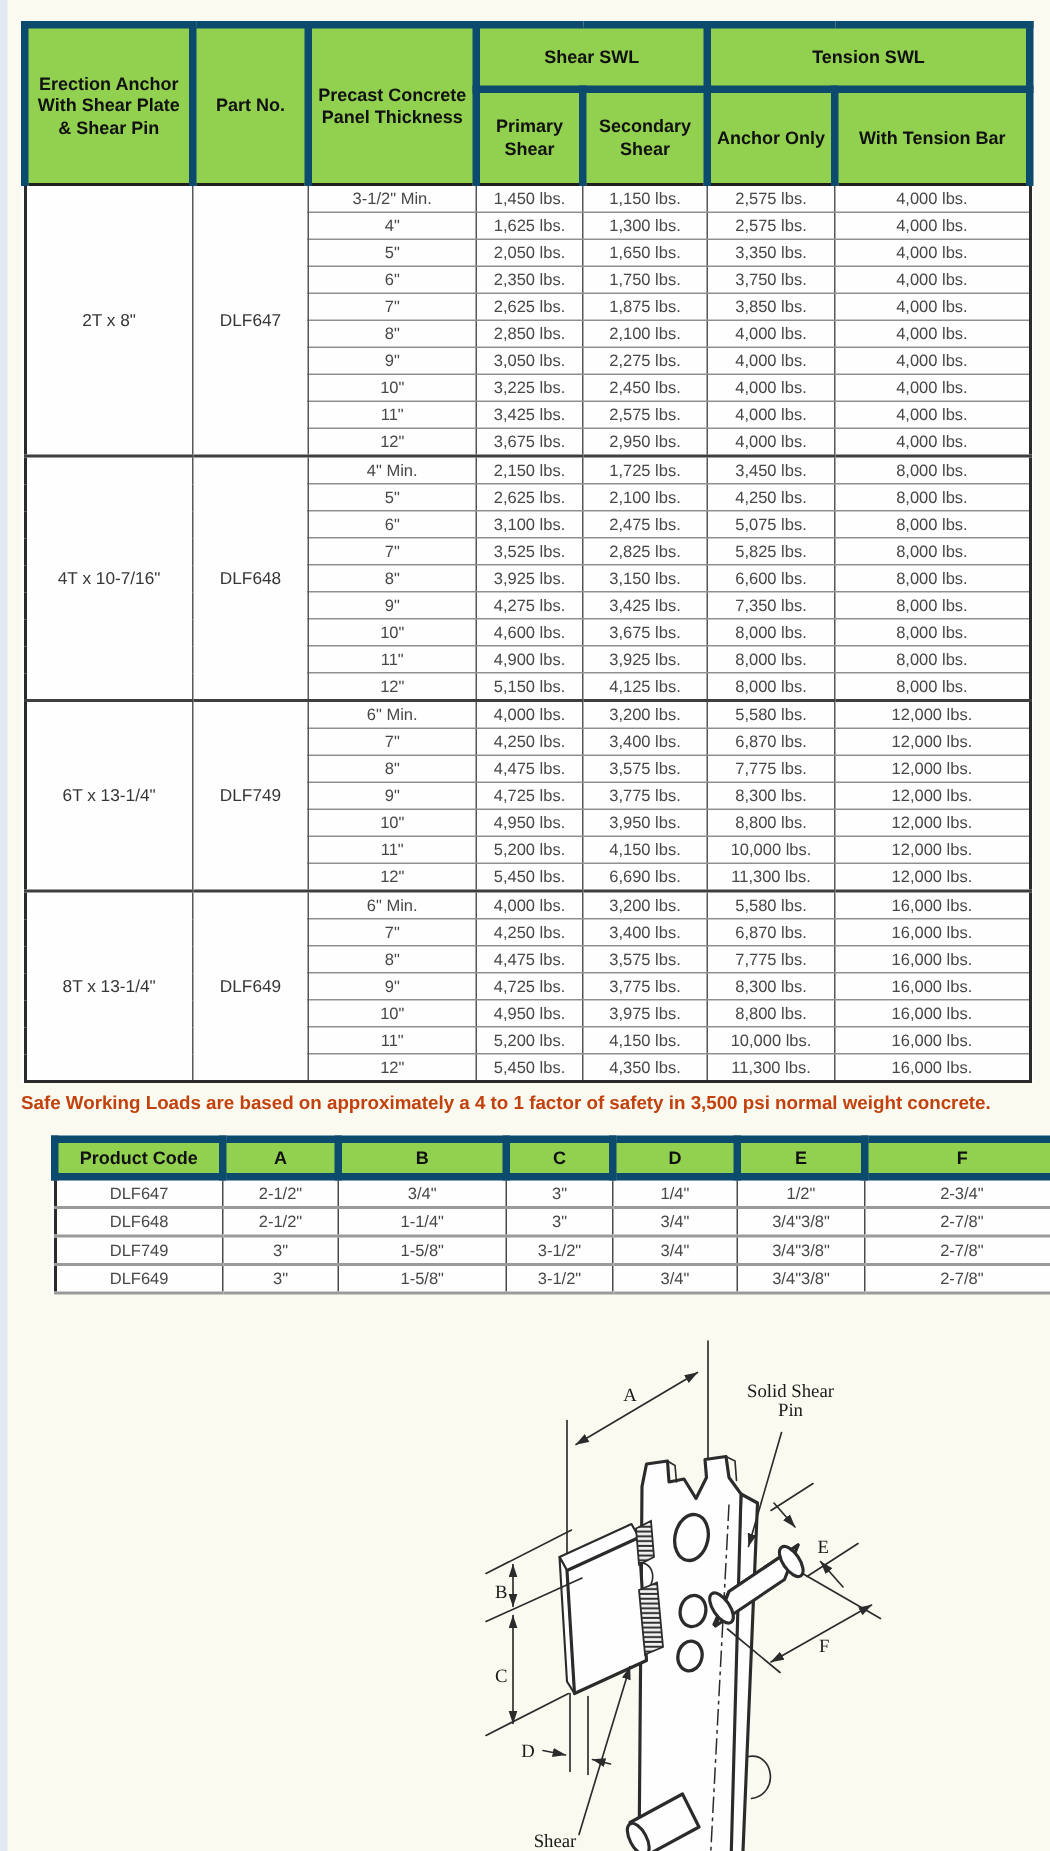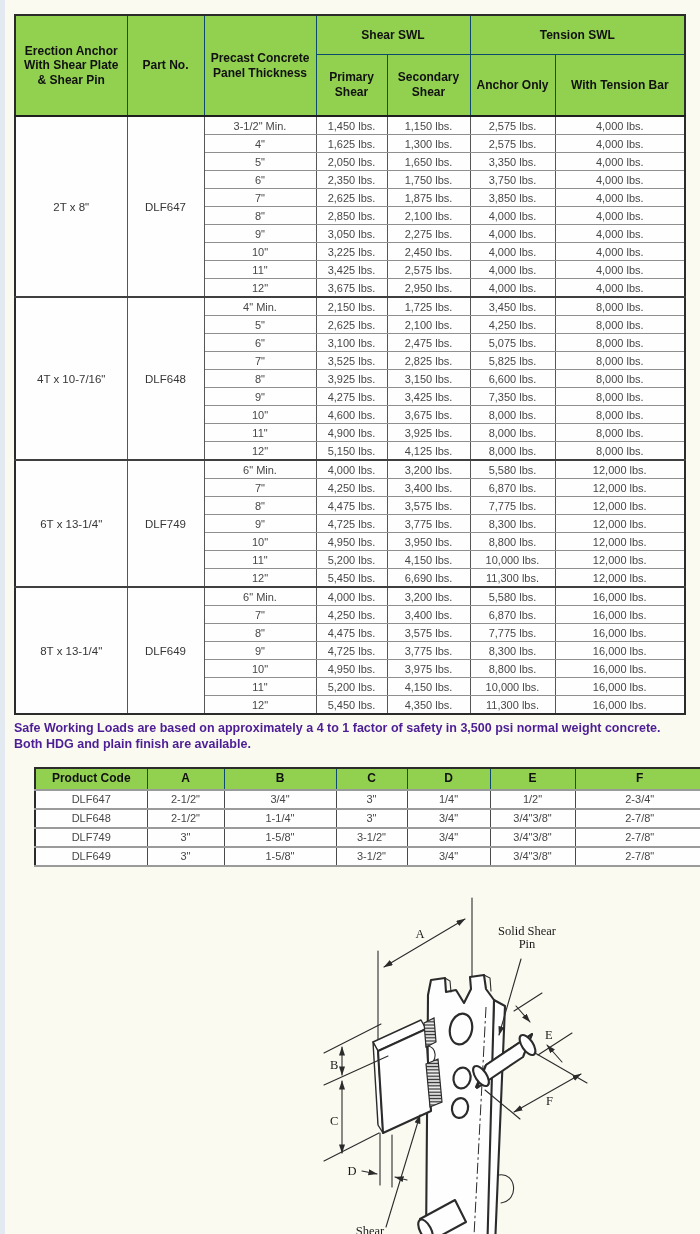--- a/index.html
+++ b/index.html
@@ -7,40 +7,40 @@
     width:700px;height:1234px;overflow:hidden;position:relative;
     background:#FAFAF1;font-family:"Liberation Sans",sans-serif;
   }
   .edge-strip{position:absolute;left:0;top:0;width:5px;height:100%;background:#E2E9F1;}
   .content{padding:14px 0 0 14px;}
 
   table{border-collapse:collapse;background:#FEFEFE;table-layout:fixed;}
   table.swl, table.dim{width:672px;border:2px solid #2B2B2B;}
 
   th{
-    background:#92D050;border:1px solid #0c4a6e;
+    background:#92D050;border:5px solid #0c4a6e;
     font-size:12px;font-weight:bold;color:#111;
     text-align:center;vertical-align:middle;line-height:1.22;padding:1px 2px;
   }
   .swl thead tr.h1 th{height:36px;}
   .swl thead tr.h2 th{height:58px;}
   .swl thead th[rowspan]{border-bottom:2px solid #1F1F1F;}
   .swl thead tr.h2 th{border-bottom:2px solid #1F1F1F;}
 
   .swl td{
     border-top:1px solid #8F8F8F;border-bottom:1px solid #8F8F8F;
     border-left:1px solid #565656;border-right:1px solid #565656;
     font-size:11px;color:#474747;text-align:center;vertical-align:middle;
     height:17px;padding:0;white-space:nowrap;
   }
   .swl td.merge{font-size:11.5px;color:#363636;}
   .swl tr.block-start td{border-top:2px solid #3F3F3F;}
 
   .note{
-    font-size:12.5px;font-weight:bold;color:#4c1d95;line-height:1.3;
+    font-size:12.5px;font-weight:bold;color:#c2410c;line-height:1.3;
     width:678px;margin-top:5px;
   }
   .dim{margin-top:14px;margin-left:20px;}
   .dim th{height:18px;}
   .dim td{
     border-top:2px solid #9A9A9A;border-bottom:2px solid #9A9A9A;
     border-left:1px solid #4A4A4A;border-right:1px solid #4A4A4A;
     font-size:11px;color:#474747;text-align:center;height:15px;padding:1px 0;white-space:nowrap;
   }
 
@@ -323,21 +323,20 @@
           <td>5,450 lbs.</td>
           <td>4,350 lbs.</td>
           <td>11,300 lbs.</td>
           <td>16,000 lbs.</td>
         </tr>
       </tbody>
   </table>
 
   <div class="note">
     <div>Safe Working Loads are based on approximately a 4 to 1 factor of safety in 3,500 psi normal weight concrete.</div>
-    <div>Both HDG and plain finish are available.</div>
   </div>
 
   <table class="dim">
     <colgroup>
       <col style="width:112px">
         <col style="width:77px">
         <col style="width:112px">
       <col style="width:71px">
         <col style="width:83px">
         <col style="width:85px">

